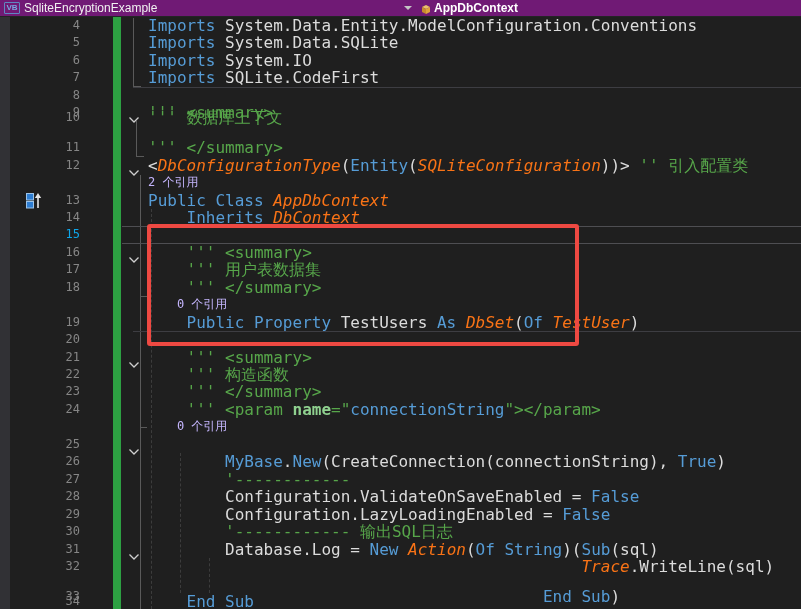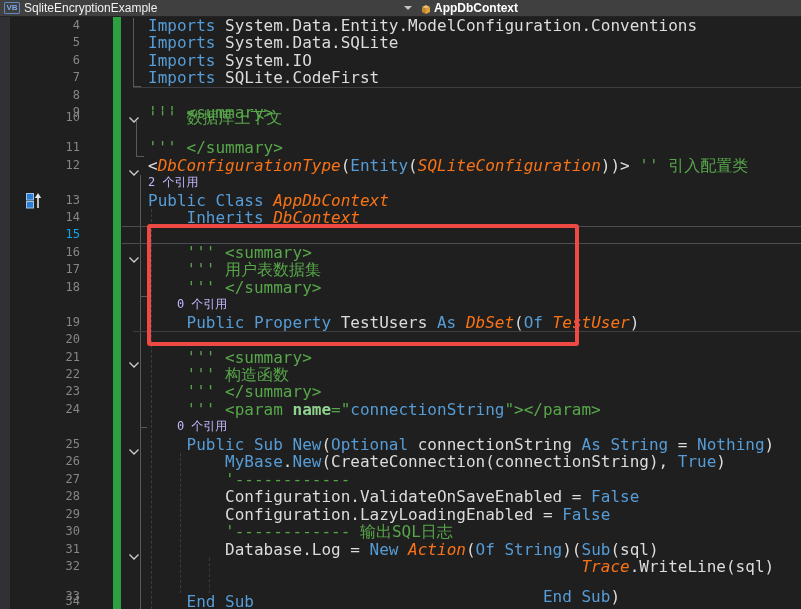--- a/index.html
+++ b/index.html
@@ -5,21 +5,21 @@
   * { box-sizing: border-box; }
   html,body { margin:0; padding:0; }
   body {
     width:801px; height:609px; overflow:hidden;
     background:#1f1f1f;
     font-family:"DejaVu Sans Mono","DejaVu Sans",monospace;
   }
   
   .navbar {
     position:relative; width:801px; height:17px;
-    background:#404040; border-bottom:1px solid #242426;
+    background:#701a75; border-bottom:1px solid #242426;
     font-family:"Liberation Sans",sans-serif;
   }
   .vb-icon {
     position:absolute; left:4px; top:2px; width:16px; height:12px;
     border:1px solid #5f87c0; border-radius:1px;
     color:#7aa7e0; font-size:8px; font-weight:bold; line-height:10px;
     text-align:center; letter-spacing:0;
   }
   .proj-label {
     position:absolute; left:24px; top:1px; height:15px; line-height:15px;
@@ -221,21 +221,20 @@
         <span class="code"><span class="cmt">    ''' &lt;param </span><span class="xa">name</span><span class="cmt">="</span><span class="av">connectionString</span><span class="cmt">"&gt;&lt;/param&gt;</span></span>
       </div>
       <div class="row" style="top: 401.35px;">
         <span class="lens" style="left: 176.92px;">0 个引用</span>
       </div>
       <div class="row" style="top: 418.8px;">
         <span class="num">25</span>
         <span class="chev"><svg width="12" height="8" viewBox="0 0 12 8">
             <polyline points="1.5,1.5 6,6 10.5,1.5" stroke="#cfcfcf" stroke-width="1.3" fill="none"></polyline>
           </svg></span>
-        <span class="code"><span class="kw">    Public Sub New</span><span class="pl">(</span><span class="kw">Optional </span><span class="pl">connectionString </span><span class="kw">As String </span><span class="pl">= </span><span class="kw">Nothing</span><span class="pl">)</span></span>
       </div>
       <div class="row" style="top: 436.25px;">
         <span class="num">26</span>
         <span class="code"><span class="kw">        MyBase</span><span class="pl">.</span><span class="kw">New</span><span class="pl">(CreateConnection(connectionString), </span><span class="kw">True</span><span class="pl">)</span></span>
       </div>
       <div class="row" style="top: 453.7px;">
         <span class="num">27</span>
         <span class="code"><span class="cmt">        '------------</span></span>
       </div>
       <div class="row" style="top: 471.15px;">

